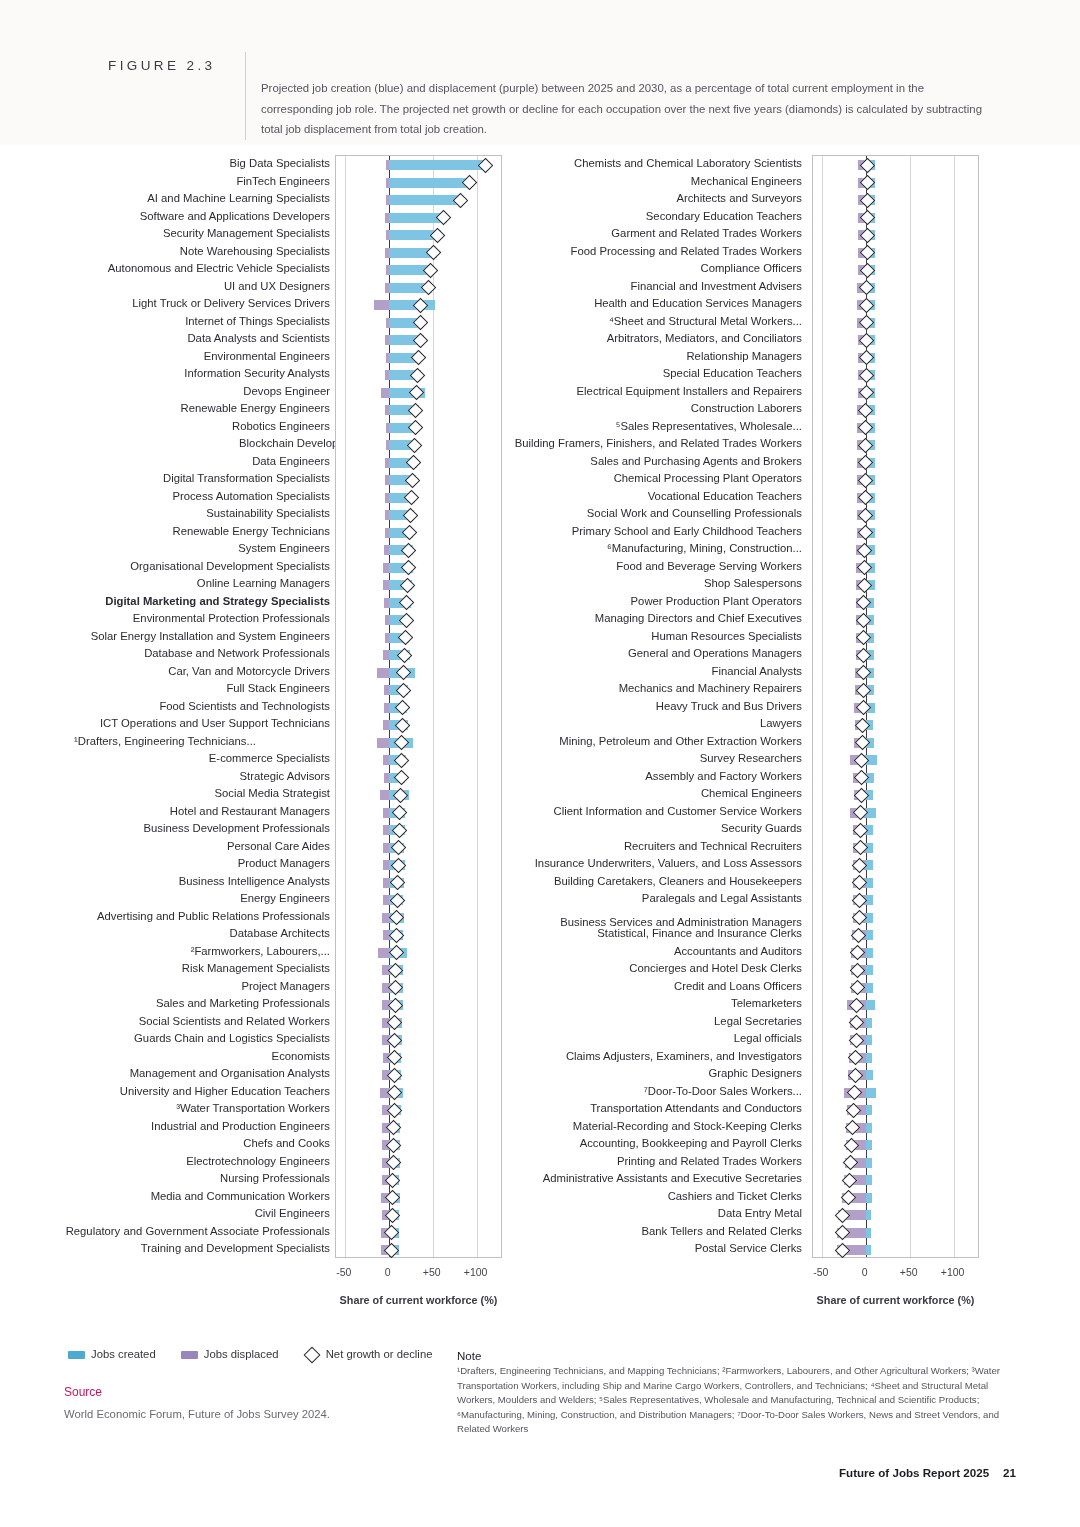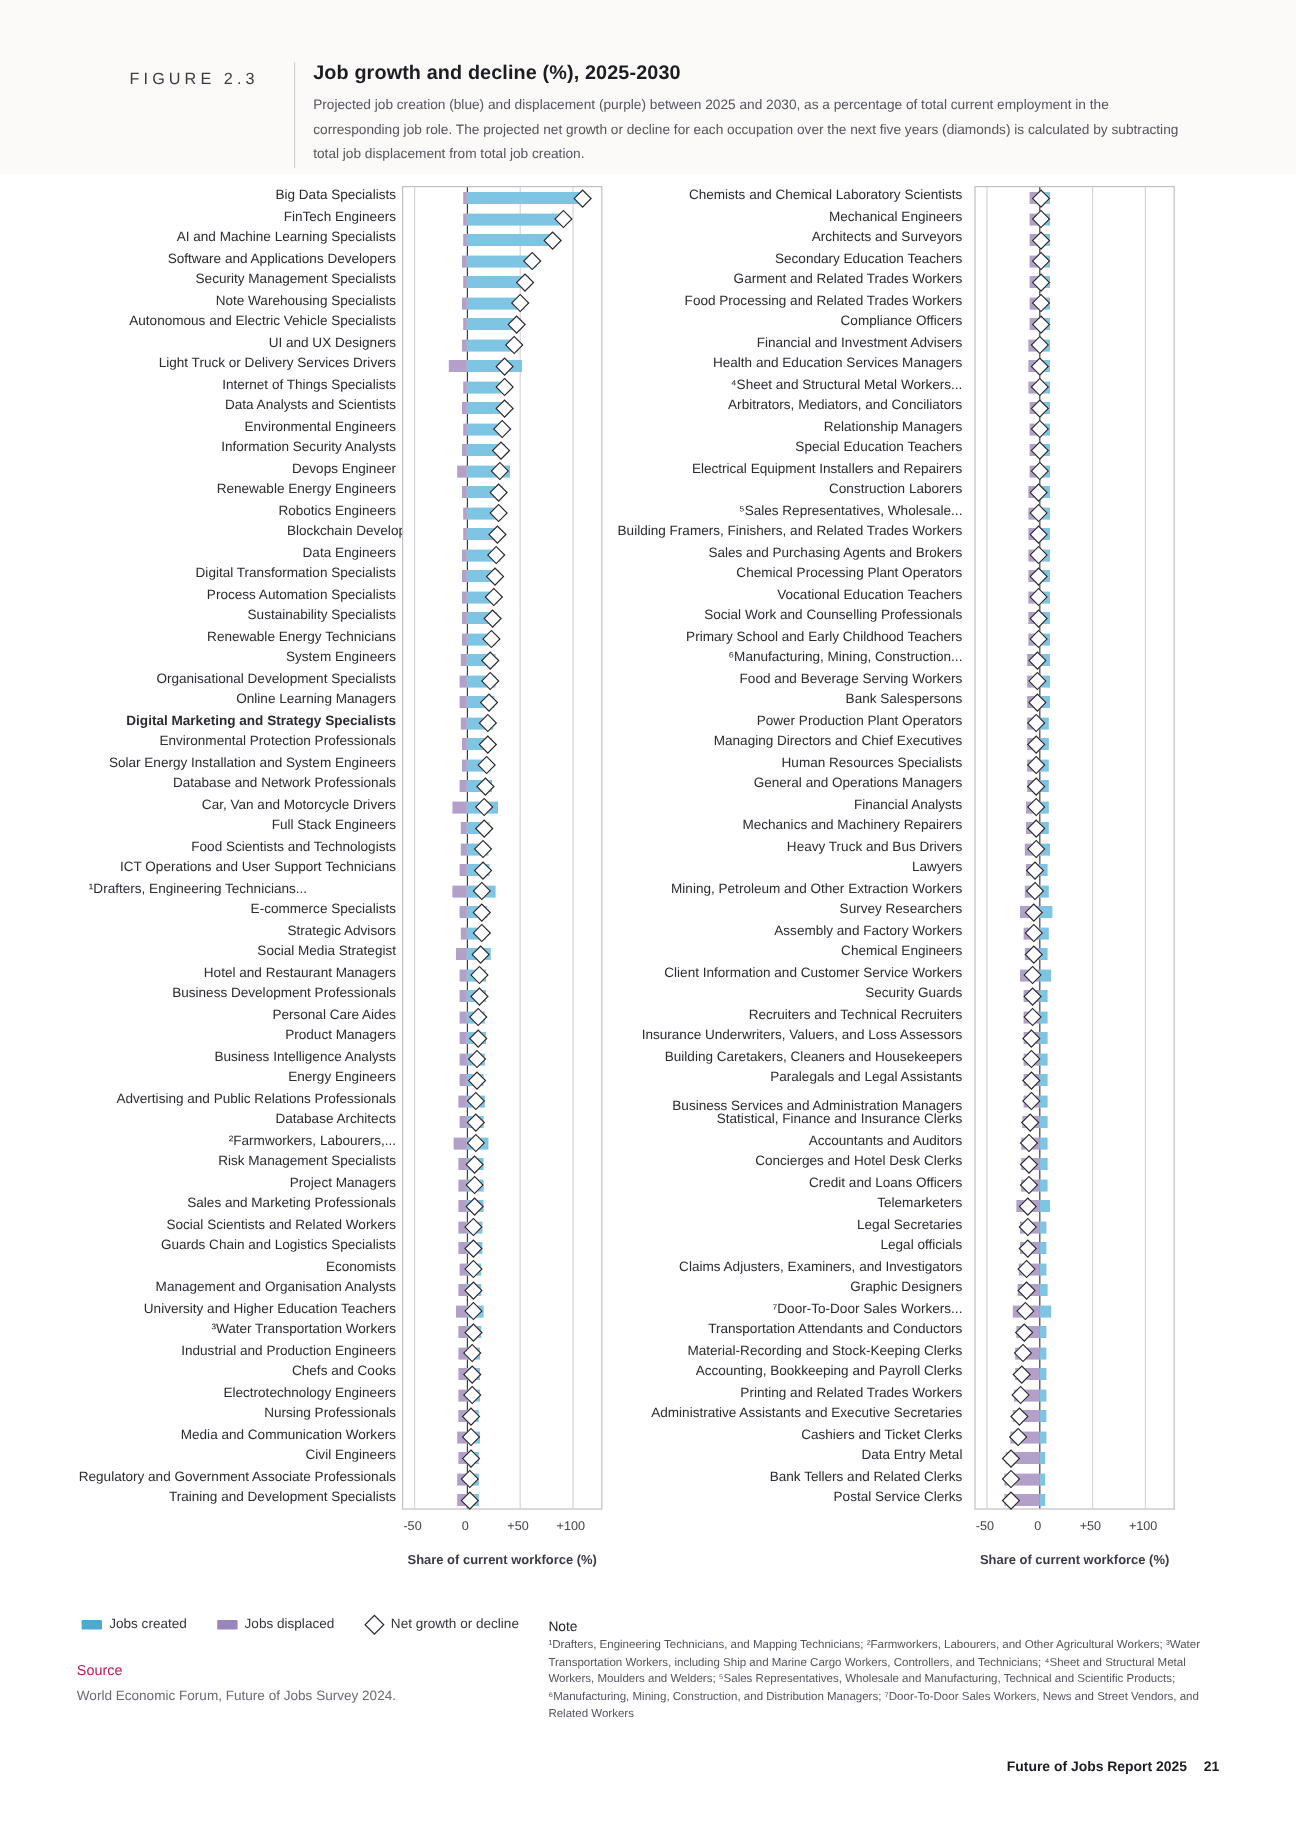--- a/index.html
+++ b/index.html
@@ -76,21 +76,20 @@
   .footer .pg { margin-left:14px; }
 </style>
 </head>
 <body>
 
 <div class="page">
 
   <div class="header">
     <div class="fig-label">FIGURE 2.3</div>
     <div class="hdr-rule"></div>
-    <div class="hdr-title">Job growth and decline (%), 2025-2030</div>
     <div class="hdr-sub">Projected job creation (blue) and displacement (purple) between 2025 and 2030, as a percentage of total current employment in the corresponding job role. The projected net growth or decline for each occupation over the next five years (diamonds) is calculated by subtracting total job displacement from total job creation.</div>
   </div>
 
   <div class="panel left" id="panel-left">
       <div class="rowlabel" style="top: 0px; right: 0px; left: 0px; width: 330px;">Big Data Specialists</div>
       <div class="rowlabel" style="top: 17.5px; right: 0px; left: 0px; width: 330px;">FinTech Engineers</div>
       <div class="rowlabel" style="top: 35px; right: 0px; left: 0px; width: 330px;">AI and Machine Learning Specialists</div>
       <div class="rowlabel" style="top: 52.5px; right: 0px; left: 0px; width: 330px;">Software and Applications Developers</div>
       <div class="rowlabel" style="top: 70px; right: 0px; left: 0px; width: 330px;">Security Management Specialists</div>
       <div class="rowlabel" style="top: 87.5px; right: 0px; left: 0px; width: 330px;">Note Warehousing Specialists</div>
@@ -496,21 +495,21 @@
       <div class="rowlabel" style="top: 245px; right: 0px; left: 0px; width: 302px;">Construction Laborers</div>
       <div class="rowlabel" style="top: 262.5px; right: 0px; left: 0px; width: 302px;">⁵Sales Representatives, Wholesale...</div>
       <div class="rowlabel" style="top: 280px; right: 0px; left: 0px; width: 302px;">Building Framers, Finishers, and Related Trades Workers</div>
       <div class="rowlabel" style="top: 297.5px; right: 0px; left: 0px; width: 302px;">Sales and Purchasing Agents and Brokers</div>
       <div class="rowlabel" style="top: 315px; right: 0px; left: 0px; width: 302px;">Chemical Processing Plant Operators</div>
       <div class="rowlabel" style="top: 332.5px; right: 0px; left: 0px; width: 302px;">Vocational Education Teachers</div>
       <div class="rowlabel" style="top: 350px; right: 0px; left: 0px; width: 302px;">Social Work and Counselling Professionals</div>
       <div class="rowlabel" style="top: 367.5px; right: 0px; left: 0px; width: 302px;">Primary School and Early Childhood Teachers</div>
       <div class="rowlabel" style="top: 385px; right: 0px; left: 0px; width: 302px;">⁶Manufacturing, Mining, Construction...</div>
       <div class="rowlabel" style="top: 402.5px; right: 0px; left: 0px; width: 302px; text-align: right;">Food and Beverage Serving Workers</div>
-      <div class="rowlabel" style="top: 420px; right: 0px; left: 0px; width: 302px;">Bank Salespersons</div>
+      <div class="rowlabel" style="top: 420px; right: 0px; left: 0px; width: 302px;">Shop Salespersons</div>
       <div class="rowlabel" style="top: 437.5px; right: 0px; left: 0px; width: 302px;">Power Production Plant Operators</div>
       <div class="rowlabel" style="top: 455px; right: 0px; left: 0px; width: 302px;">Managing Directors and Chief Executives</div>
       <div class="rowlabel" style="top: 472.5px; right: 0px; left: 0px; width: 302px;">Human Resources Specialists</div>
       <div class="rowlabel" style="top: 490px; right: 0px; left: 0px; width: 302px;">General and Operations Managers</div>
       <div class="rowlabel" style="top: 507.5px; right: 0px; left: 0px; width: 302px;">Financial Analysts</div>
       <div class="rowlabel" style="top: 525px; right: 0px; left: 0px; width: 302px;">Mechanics and Machinery Repairers</div>
       <div class="rowlabel" style="top: 542.5px; right: 0px; left: 0px; width: 302px;">Heavy Truck and Bus Drivers</div>
       <div class="rowlabel" style="top: 560px; right: 0px; left: 0px; width: 302px;">Lawyers</div>
       <div class="rowlabel" style="top: 577.5px; right: 0px; left: 0px; width: 302px;">Mining, Petroleum and Other Extraction Workers</div>
       <div class="rowlabel" style="top: 595px; right: 0px; left: 0px; width: 302px;">Survey Researchers</div>

